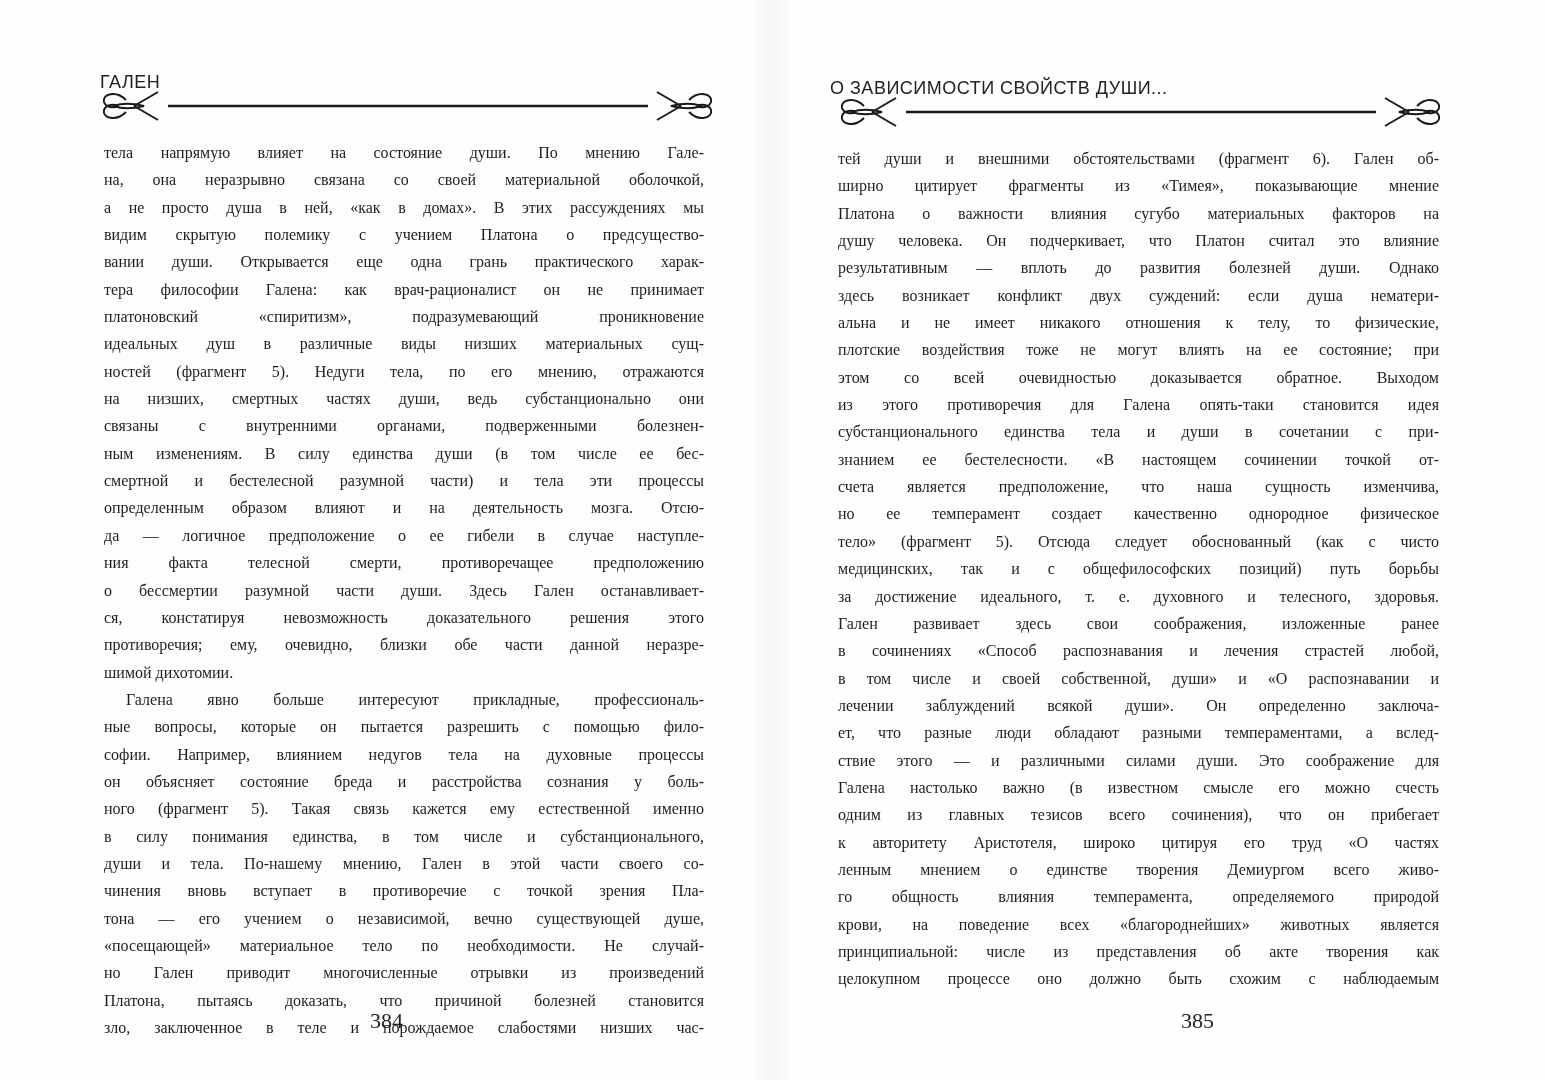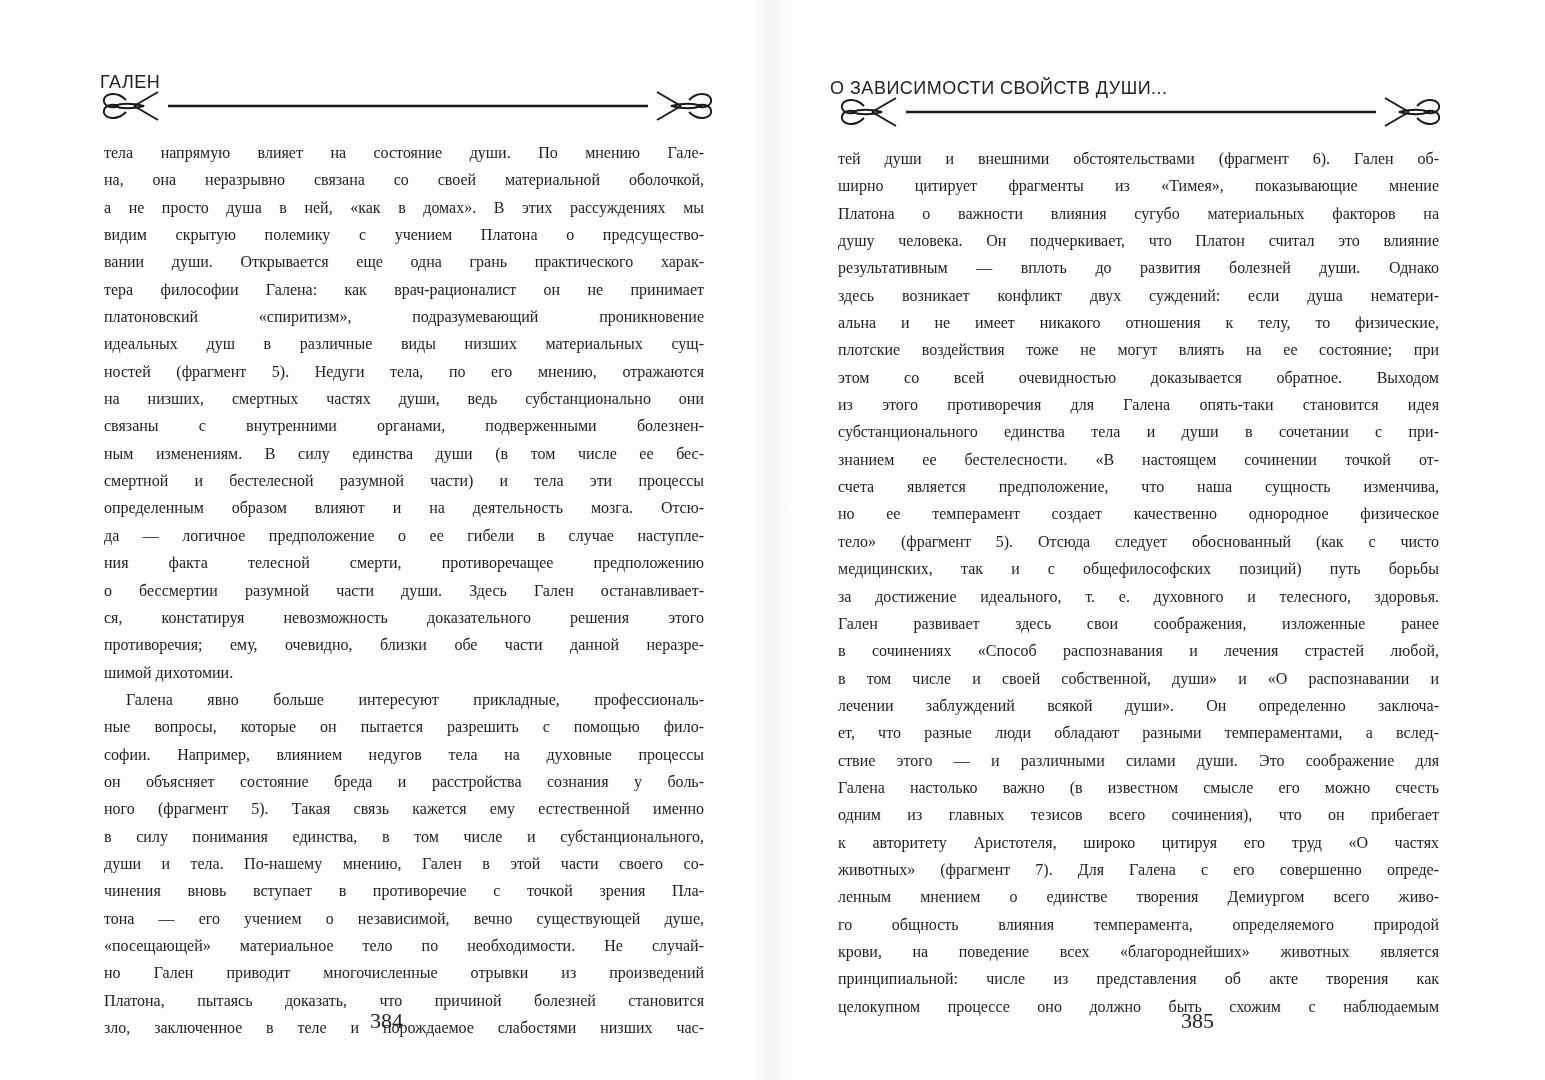--- a/index.html
+++ b/index.html
@@ -142,21 +142,20 @@
     <span class="line">за достижение идеального, т. е. духовного и телесного, здоровья.</span>
     <span class="line">Гален развивает здесь свои соображения, изложенные ранее</span>
     <span class="line">в сочинениях «Способ распознавания и лечения страстей любой,</span>
     <span class="line">в том числе и своей собственной, души» и «О распознавании и</span>
     <span class="line">лечении заблуждений всякой души». Он определенно заключа-</span>
     <span class="line">ет, что разные люди обладают разными темпераментами, а вслед-</span>
     <span class="line">ствие этого — и различными силами души. Это соображение для</span>
     <span class="line">Галена настолько важно (в известном смысле его можно счесть</span>
     <span class="line">одним из главных тезисов всего сочинения), что он прибегает</span>
     <span class="line">к авторитету Аристотеля, широко цитируя его труд «О частях</span>
-    <span class="line">животных» (фрагмент 7). Для Галена с его совершенно опреде-</span>
     <span class="line">ленным мнением о единстве творения Демиургом всего живо-</span>
     <span class="line">го общность влияния темперамента, определяемого природой</span>
     <span class="line">крови, на поведение всех «благороднейших» животных является</span>
     <span class="line">принципиальной: числе из представления об акте творения как</span>
     <span class="line">целокупном процессе оно должно быть схожим с наблюдаемым</span>
   </div>
 
 <div class="folio folio-left">384</div>
 <div class="folio folio-right">385</div>
 

